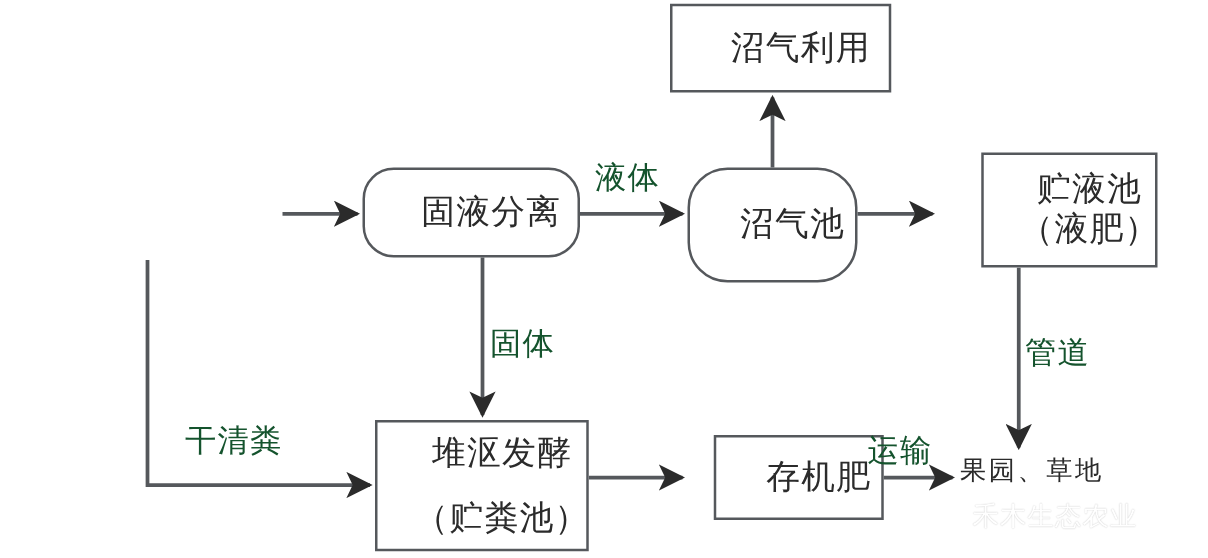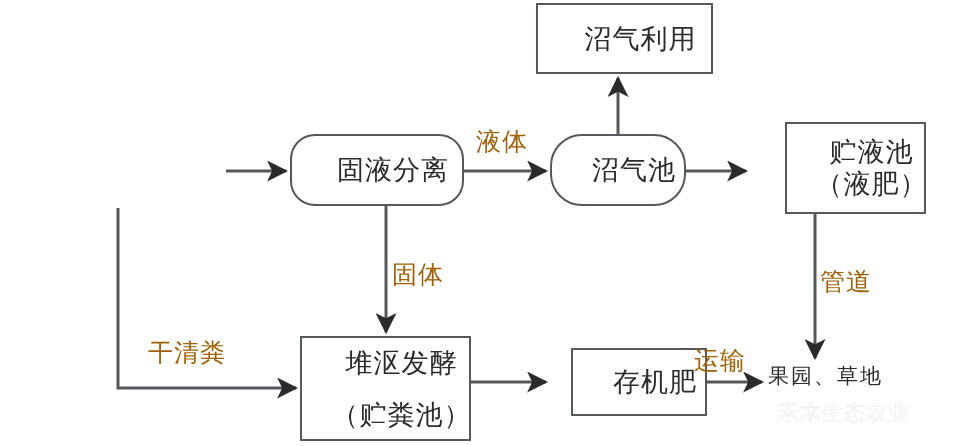--- a/index.html
+++ b/index.html
@@ -38,38 +38,38 @@
     line-height: 1.18;
     letter-spacing: 1px;
     white-space: nowrap;
     z-index: 3;
     padding-left: 32px;
   }
   .node .ln2 { display: block; }
   .edge-label {
     position: absolute;
     font-size: 25px;
-    color: #a16207;
+    color: #14532d;
     letter-spacing: 1px;
     white-space: nowrap;
     z-index: 4;
     background: transparent;
   }
   .plain-label {
     position: absolute;
     font-size: 28px;
     color: #2b2b2b;
     letter-spacing: 2px;
     white-space: nowrap;
     z-index: 4;
   }
   
   #n-pig     { left: 18px;  top: 134px; width: 208px; height: 74px; }
   #n-sep     { left: 290px; top: 134px; width: 174px; height: 72px; border-radius: 25px; }
-  #n-biogas  { left: 550px; top: 134px; width: 136px; height: 72px; border-radius: 32px; }
+  #n-biogas  { left: 550px; top: 134px; width: 136px; height: 92px; border-radius: 32px; }
   #n-use     { left: 536px; top: 3px;   width: 177px; height: 71px; }
   #n-store   { left: 785px; top: 122px; width: 141px; height: 92px; }
   #n-ferm    { left: 300px; top: 336px; width: 171px; height: 105px; gap: 20px; }
   #n-organic { left: 550px; top: 348px; width: 136px; height: 68px; margin-left: 21px; }
 
   
   #lbl-liquid { left: 476px; top: 125px; }
   #lbl-solid  { left: 392px; top: 258px; }
   #lbl-dry    { left: 148px; top: 336px; }
   #lbl-pipe   { left: 820px; top: 265px; font-family: Liberation Serif, serif; }

